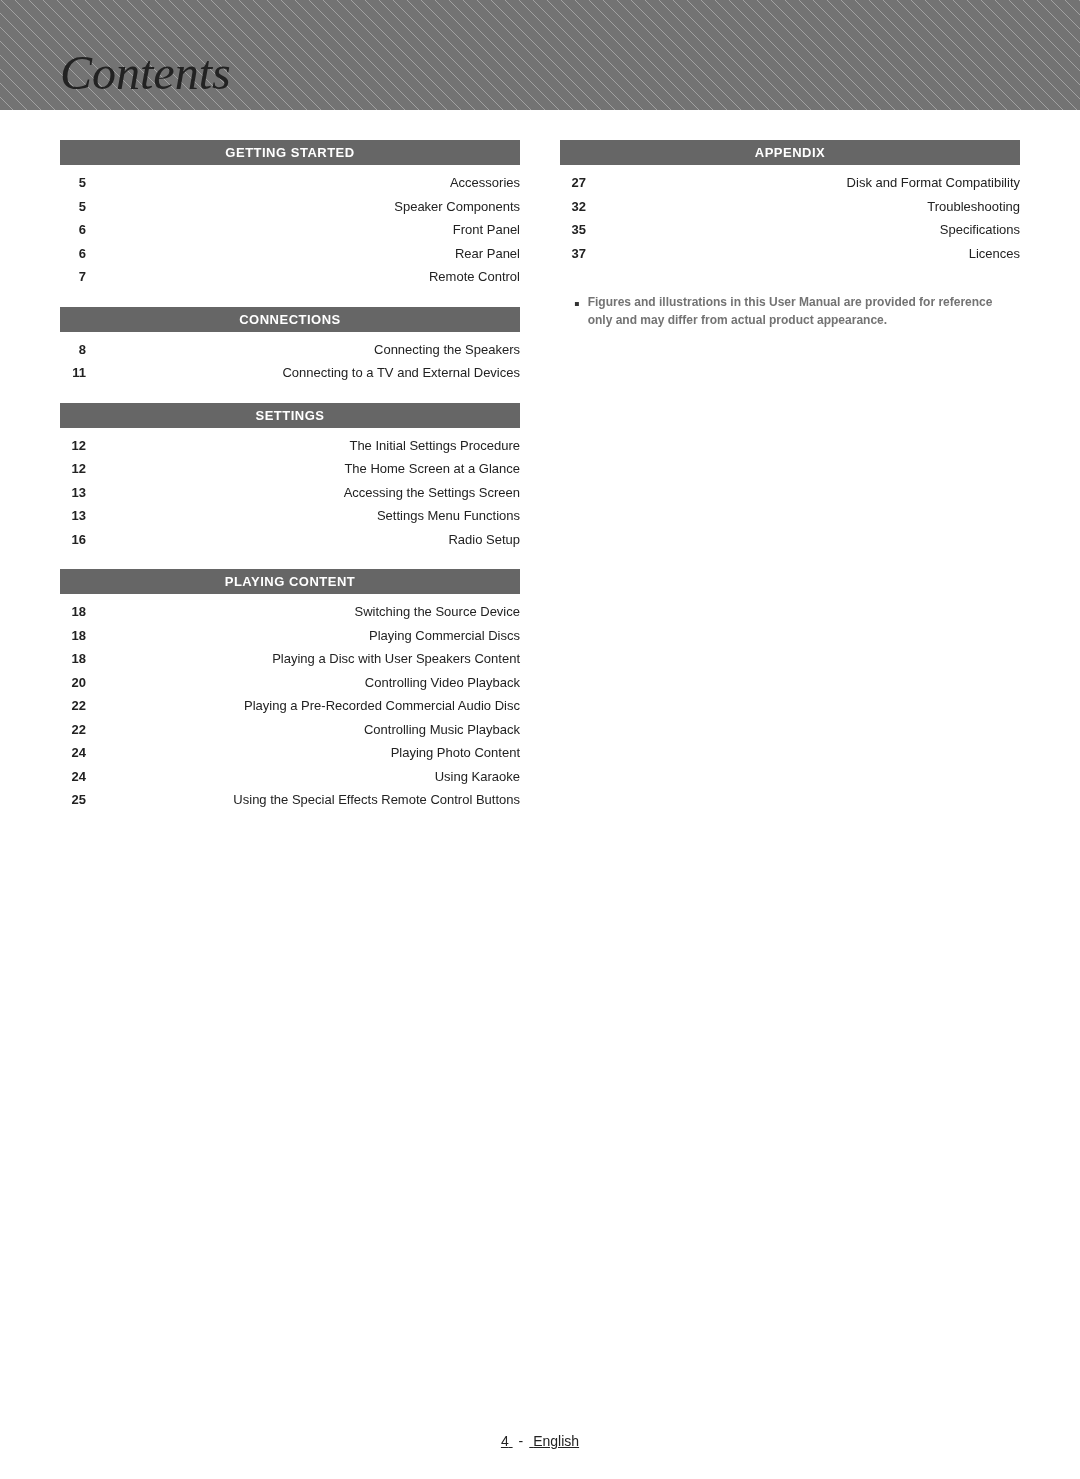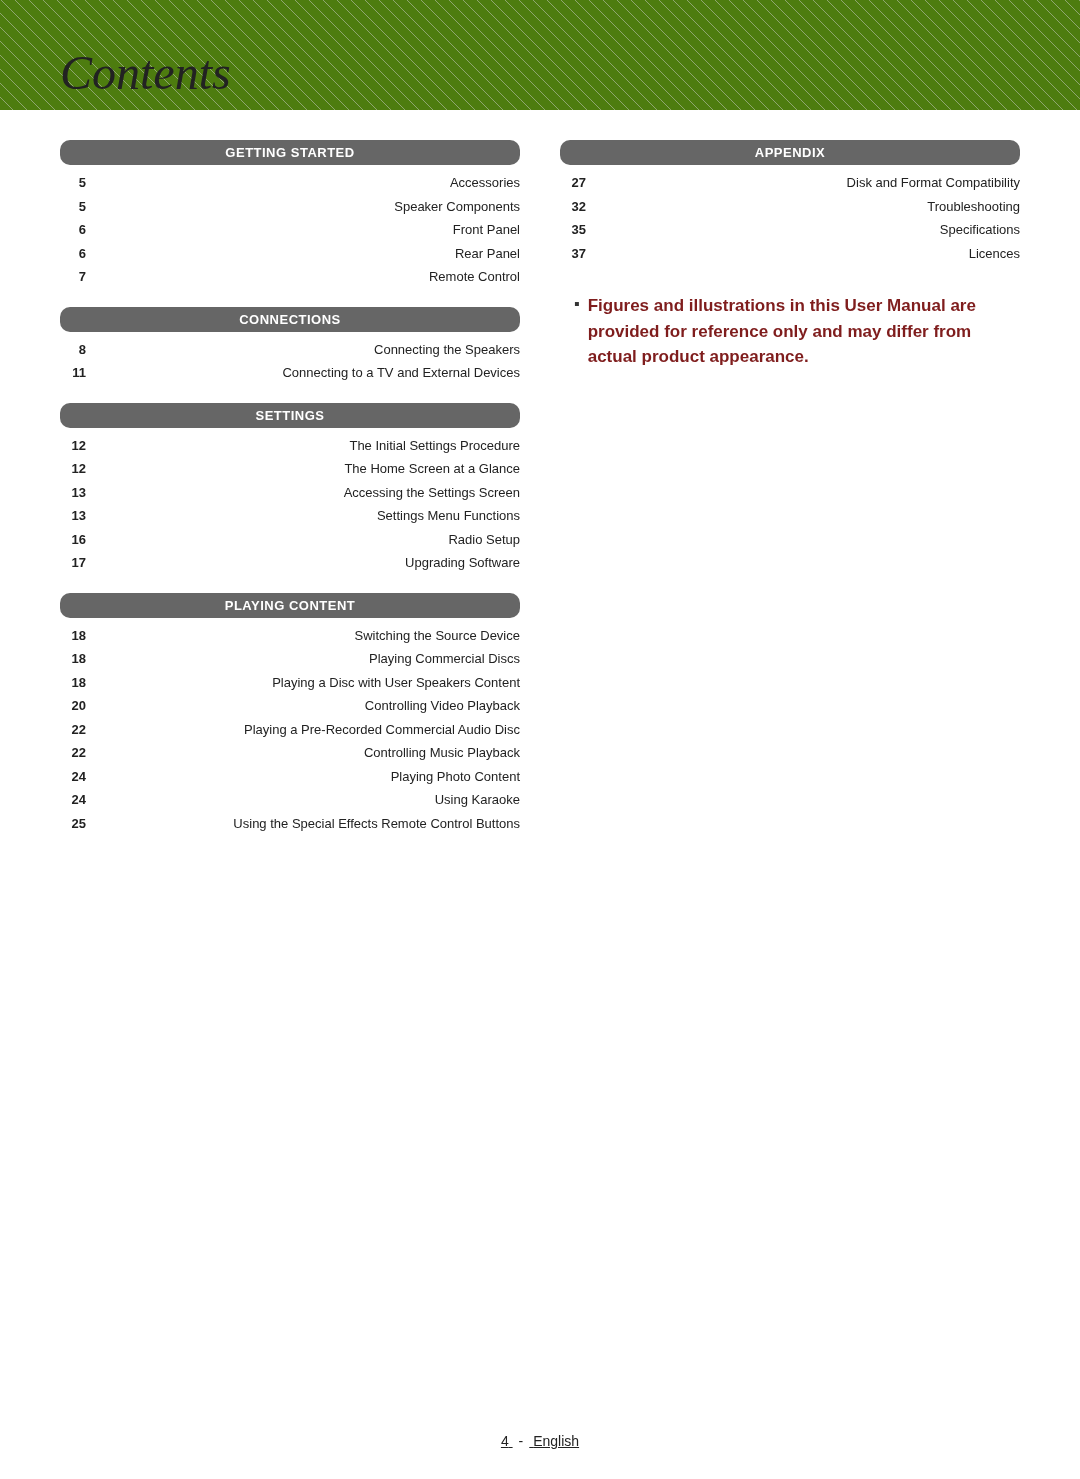--- a/index.html
+++ b/index.html
@@ -16,21 +16,21 @@
       font-size: 14px;
       color: #222;
       position: relative;
       overflow-x: hidden;
     }
 
     
     .header-pattern {
       width: 100%;
       height: 110px;
-      background: #4d7c0f;
+      background: #737373;
       position: relative;
       overflow: hidden;
     }
 
     .pattern-grid {
       position: absolute;
       top: 0; left: 0; right: 0; bottom: 0;
       background-image:
         repeating-linear-gradient(
           45deg,
@@ -70,21 +70,20 @@
     
     .section-header {
       background: #666666;
       color: #ffffff;
       text-align: center;
       font-weight: bold;
       font-size: 13px;
       padding: 5px 10px;
       letter-spacing: 0.5px;
       margin-bottom: 8px;
-      border-radius: 10px;
     }
 
     
     .toc-entry {
       display: flex;
       align-items: flex-start;
       margin-bottom: 4px;
       line-height: 1.5;
     }
 
@@ -122,22 +121,22 @@
     }
 
     .note-bullet {
       color: #333;
       font-size: 16px;
       line-height: 1.4;
       flex-shrink: 0;
     }
 
     .note-text {
-      font-size: 17px;
-      color: #7f1d1d;
+      font-size: 12px;
+      color: #737373;
       line-height: 1.5;
     }
 
     .note-text strong {
       font-weight: bold;
     }
 
     
     .footer {
       position: absolute;
@@ -224,24 +223,20 @@
         <span class="toc-text">Accessing the Settings Screen</span>
       </div>
       <div class="toc-entry">
         <span class="toc-number">13</span>
         <span class="toc-text">Settings Menu Functions</span>
       </div>
       <div class="toc-entry">
         <span class="toc-number">16</span>
         <span class="toc-text">Radio Setup</span>
       </div>
-      <div class="toc-entry">
-        <span class="toc-number">17</span>
-        <span class="toc-text">Upgrading Software</span>
-      </div>
     </div>
 
     <div class="section-block">
       <div class="section-header">
         <span>PLAYING CONTENT</span>
       </div>
       <div class="toc-entry">
         <span class="toc-number">18</span>
         <span class="toc-text">Switching the Source Device</span>
       </div>

